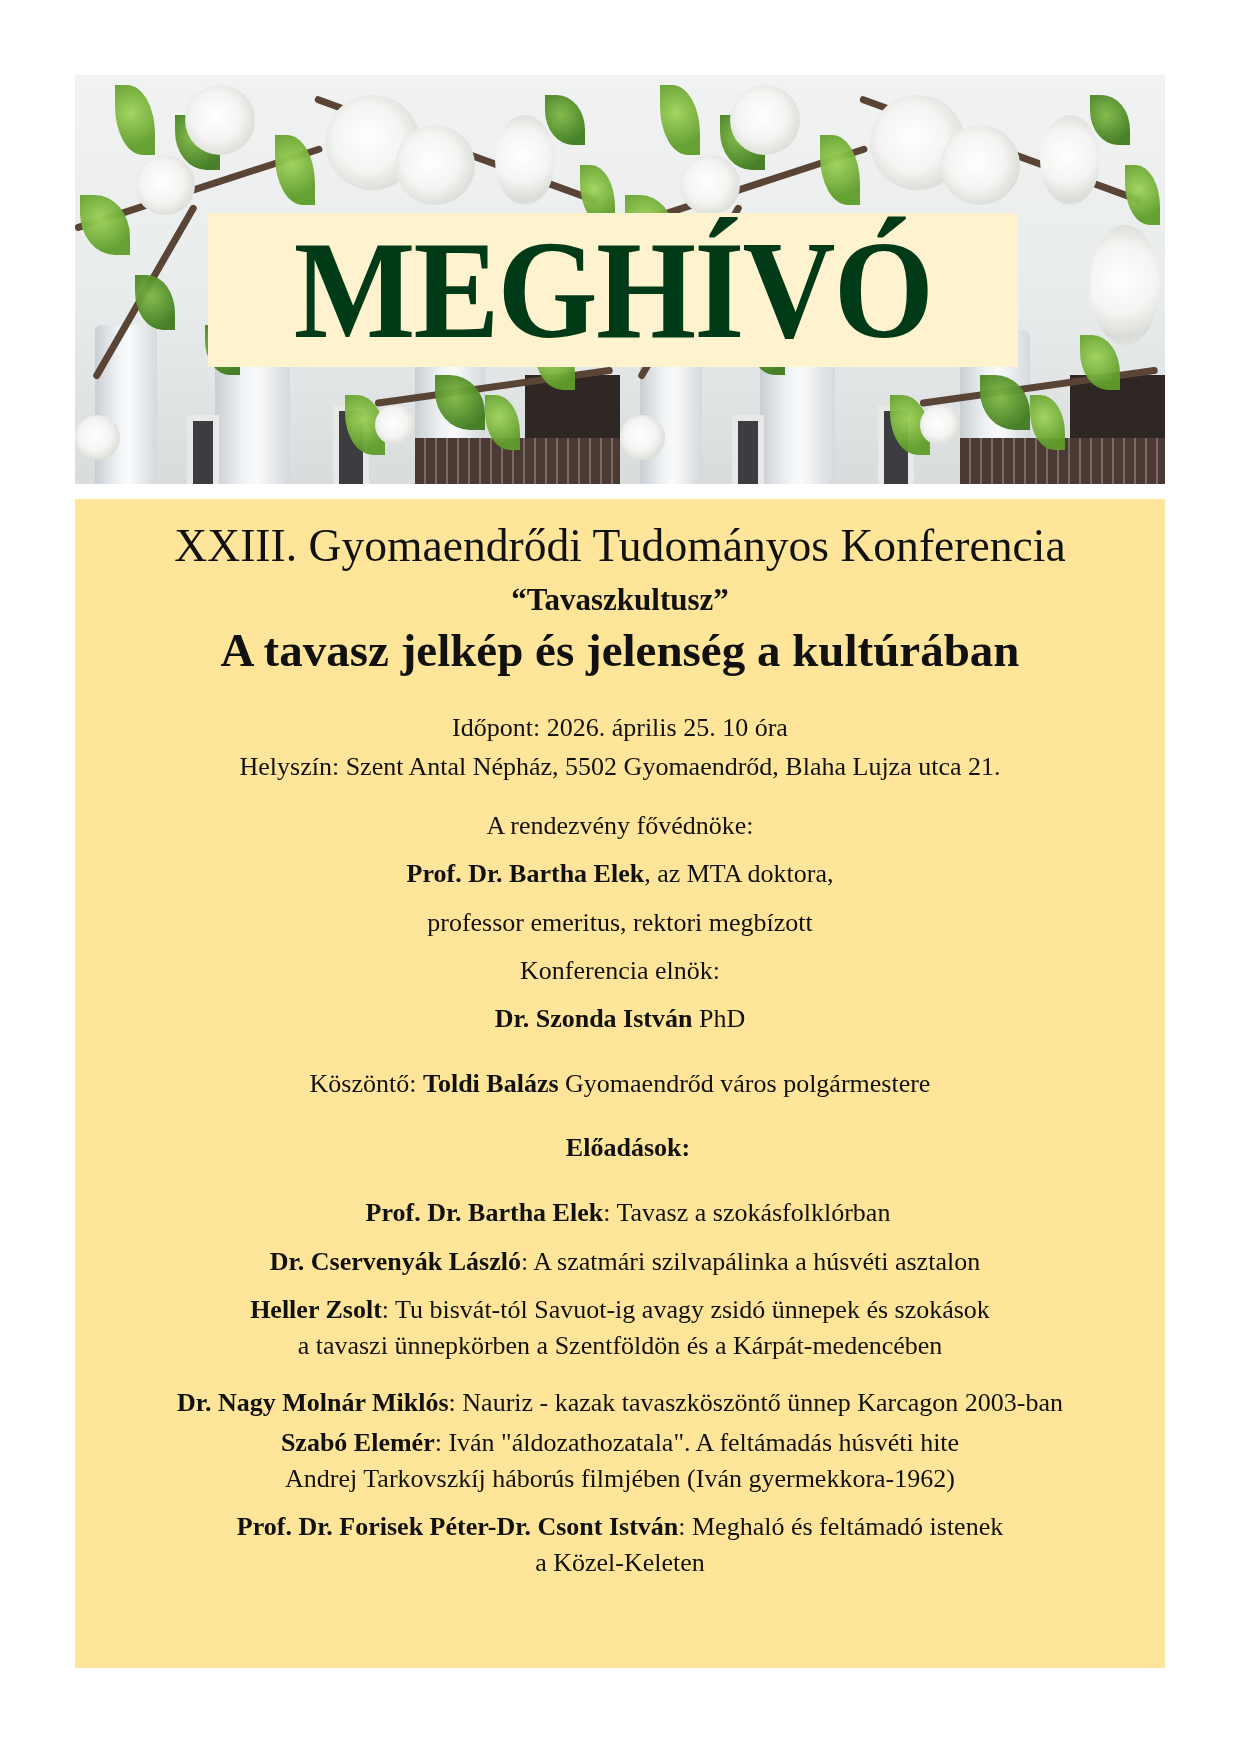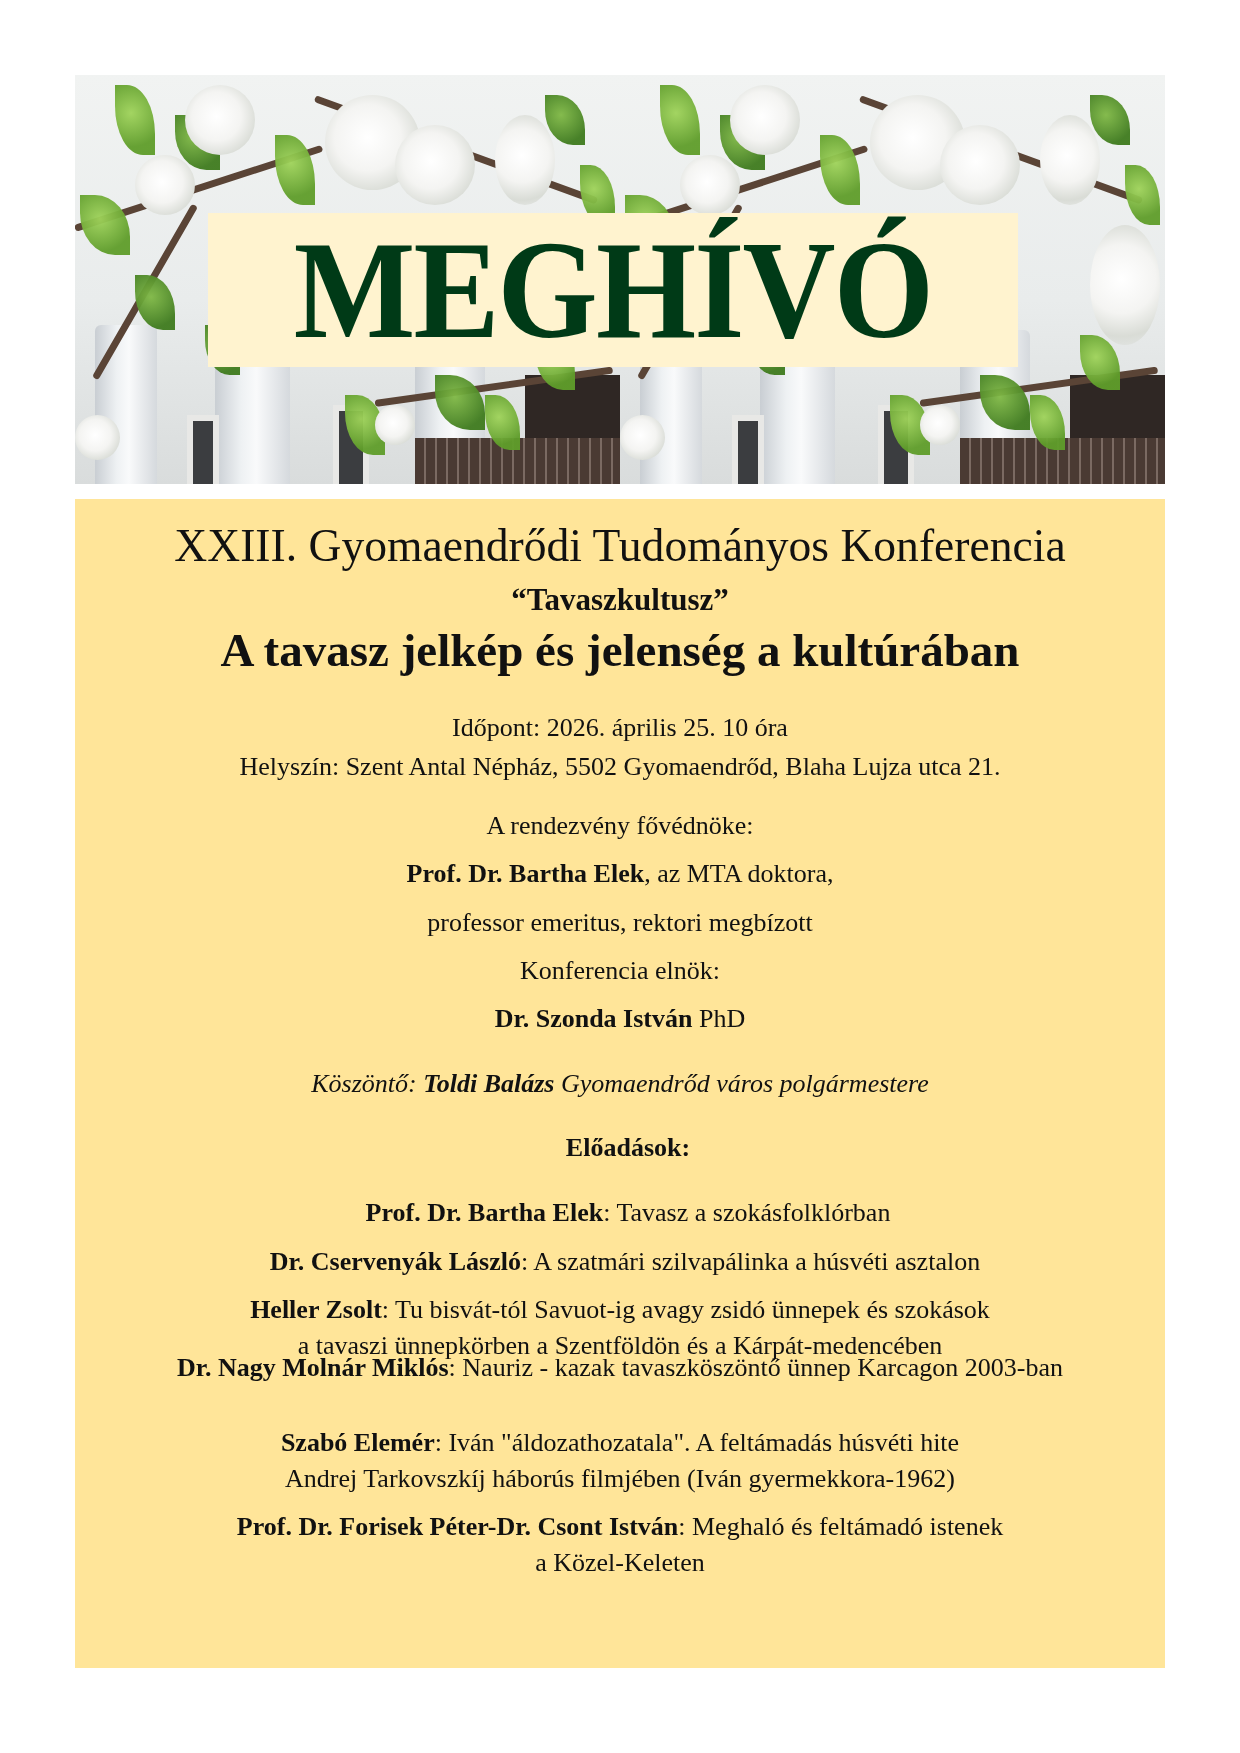--- a/index.html
+++ b/index.html
@@ -119,40 +119,40 @@
   <div class="line" style="top:359px;">
     <span class="b">Prof. Dr. Bartha Elek</span><span>, az MTA doktora,</span>
   </div>
   <div class="line" style="top:408px;">professor emeritus, rektori megbízott</div>
 
   <div class="line" style="top:456px;">Konferencia elnök:</div>
   <div class="line" style="top:504px;">
     <span class="b">Dr. Szonda István</span><span> PhD</span>
   </div>
 
-  <div class="line" style="top:569px;font-style:italic;">
+  <div class="line" style="top:569px;">
     <span>Köszöntő: </span><span class="b">Toldi Balázs</span><span> Gyomaendrőd város polgármestere</span>
   </div>
 
   <div class="line b" style="top:633px;padding-left:16px;">Előadások:</div>
 
   <div class="line" style="top:698px;padding-left:16px;">
     <span class="b">Prof. Dr. Bartha Elek</span><span>: Tavasz a szokásfolklórban</span>
   </div>
 
   <div class="line" style="top:747px;padding-left:10px;">
     <span class="b">Dr. Cservenyák László</span><span>: A szatmári szilvapálinka a húsvéti asztalon</span>
   </div>
 
   <div class="line" style="top:795px;">
     <span class="b">Heller Zsolt</span><span>: Tu bisvát-tól Savuot-ig avagy  zsidó ünnepek és szokások</span>
   </div>
   <div class="line" style="top:831px;">a tavaszi ünnepkörben a Szentföldön és a Kárpát-medencében</div>
 
-  <div class="line" style="top:853px;">
+  <div class="line" style="top:888px;">
     <span class="b">Dr. Nagy Molnár Miklós</span><span>: Nauriz - kazak tavaszköszöntő ünnep Karcagon 2003-ban</span>
   </div>
 
   <div class="line" style="top:928px;">
     <span class="b">Szabó Elemér</span><span>: Iván "áldozathozatala". A feltámadás húsvéti hite</span>
   </div>
   <div class="line" style="top:964px;">Andrej Tarkovszkíj háborús filmjében (Iván gyermekkora-1962)</div>
 
   <div class="line" style="top:1012px;">
     <span class="b">Prof. Dr. Forisek Péter-Dr. Csont István</span><span>: Meghaló és feltámadó istenek</span>

